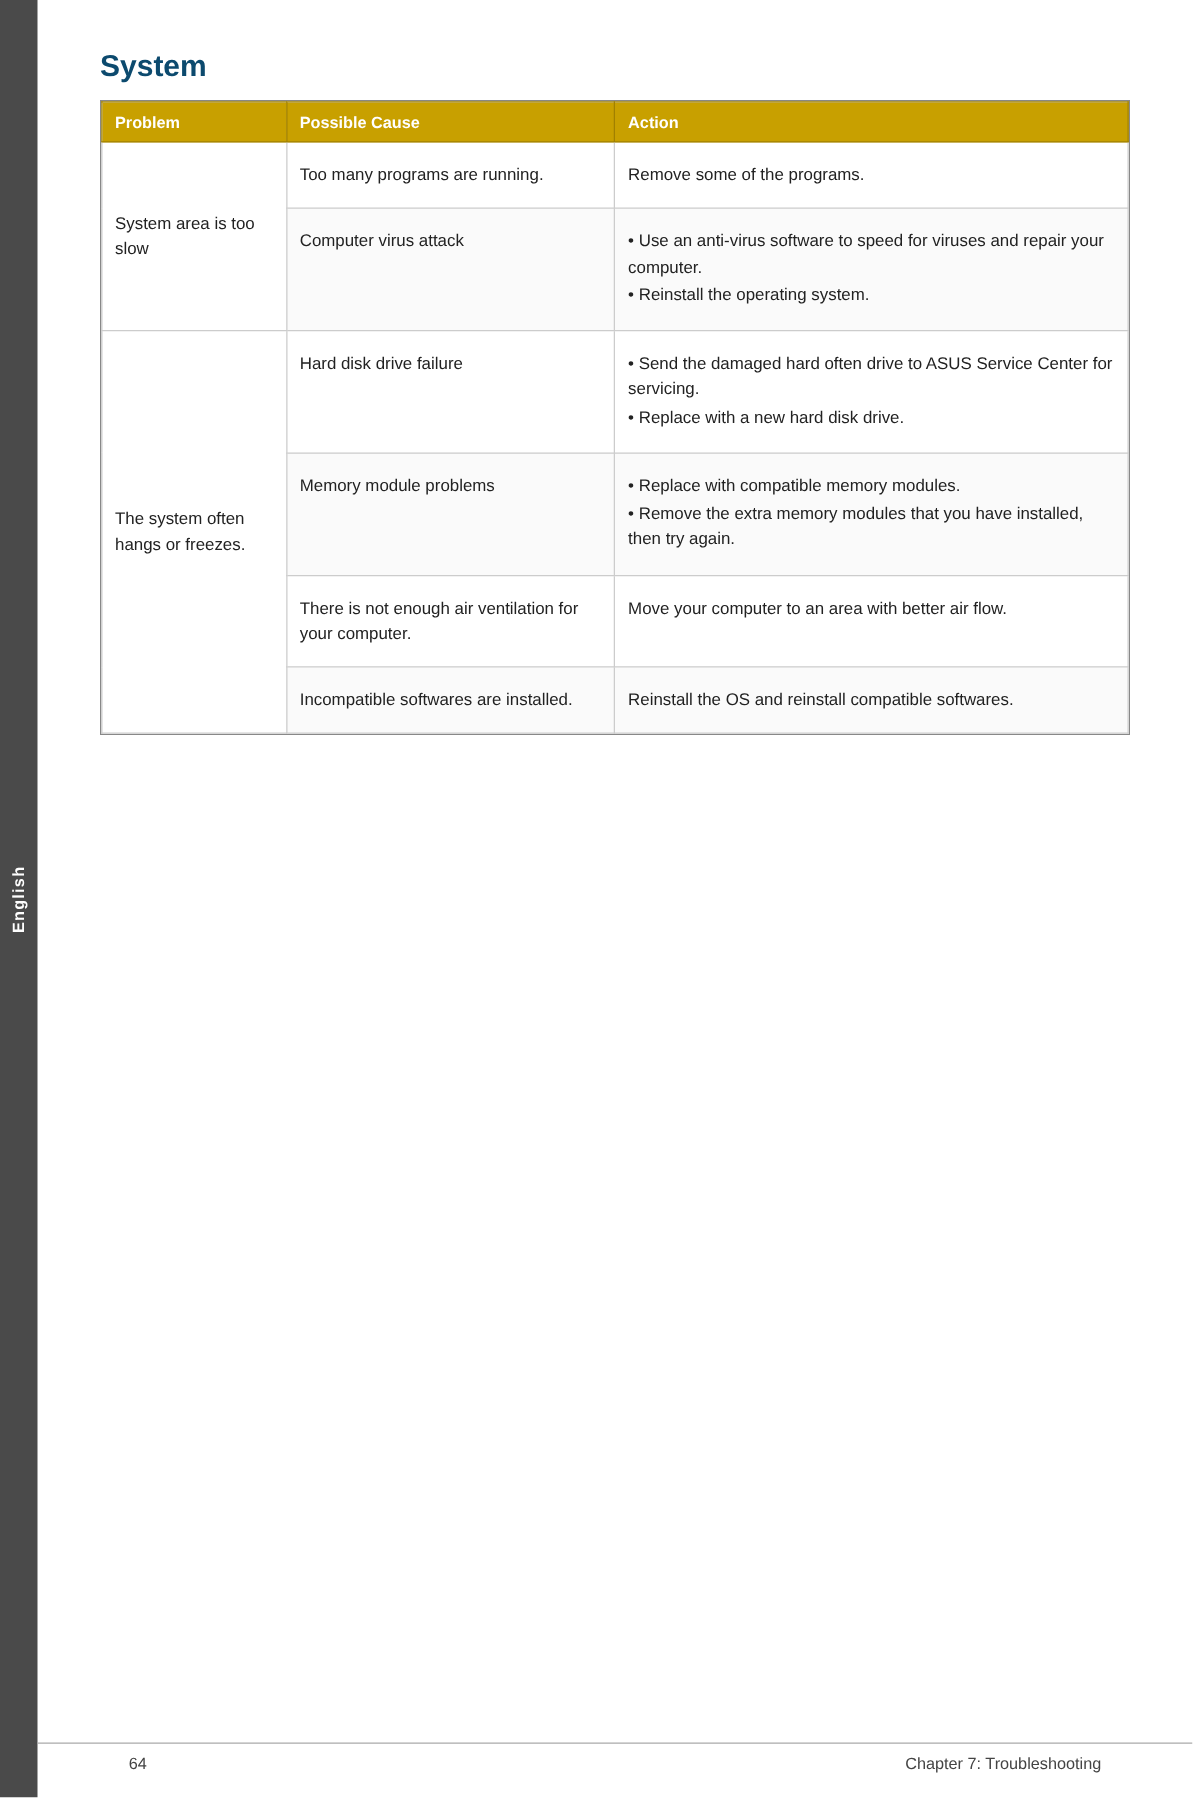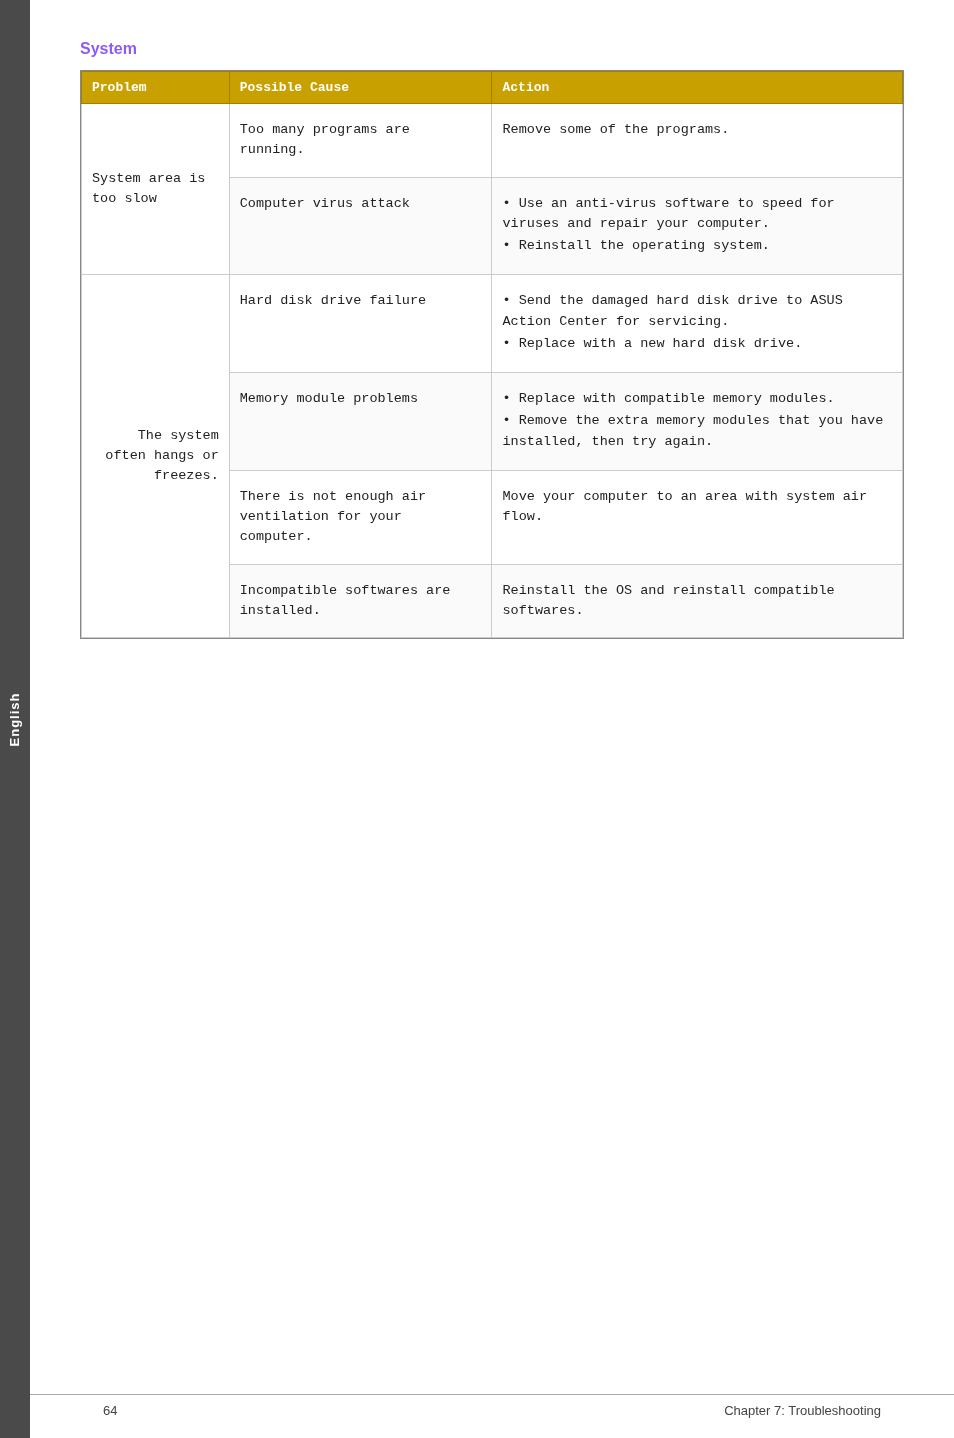--- a/index.html
+++ b/index.html
@@ -38,36 +38,35 @@
       white-space: nowrap;
       letter-spacing: 1px;
     }
 
     .main-content {
       margin-left: 30px;
       padding: 40px 50px 80px 50px;
     }
 
     .section-title {
-      font-size: 16px;
+      font-size: 24px;
       font-weight: bold;
       margin-bottom: 12px;
-      color: #8b5cf6;
+      color: #0c4a6e;
     }
 
     .table-wrapper {
       border: 1px solid #888;
       border-collapse: collapse;
       width: 100%;
     }
 
     table {
       width: 100%;
       border-collapse: collapse;
-      font-family: Liberation Mono, monospace;
     }
 
     table thead tr {
       background-color: #c8a000;
     }
 
     table thead th {
       color: #ffffff;
       font-weight: bold;
       font-size: 13px;
@@ -160,41 +159,41 @@
           <tr>
             <td>Computer virus attack</td>
             <td>
               <ul class="bullet-list">
                 <li>Use an anti-virus software to speed for viruses and repair your computer.</li>
                 <li>Reinstall the operating system.</li>
               </ul>
             </td>
           </tr>
           <tr>
-            <td rowspan="4" style="vertical-align: middle; text-align: right;">The system often hangs or freezes.</td>
+            <td rowspan="4" style="vertical-align: middle;">The system often hangs or freezes.</td>
             <td>Hard disk drive failure</td>
             <td>
               <ul class="bullet-list">
-                <li>Send the damaged hard disk drive to ASUS Action Center for servicing.</li>
+                <li>Send the damaged hard often drive to ASUS Service Center for servicing.</li>
                 <li>Replace with a new hard disk drive.</li>
               </ul>
             </td>
           </tr>
           <tr>
             <td>Memory module problems</td>
             <td>
               <ul class="bullet-list">
                 <li>Replace with compatible memory modules.</li>
                 <li>Remove the extra memory modules that you have installed, then try again.</li>
               </ul>
             </td>
           </tr>
           <tr>
             <td>There is not enough air ventilation for your computer.</td>
-            <td>Move your computer to an area with system air flow.</td>
+            <td>Move your computer to an area with better air flow.</td>
           </tr>
           <tr>
             <td>Incompatible softwares are installed.</td>
             <td>Reinstall the OS and reinstall compatible softwares.</td>
           </tr>
         </tbody>
     </table>
   </div>
 </div>
 

